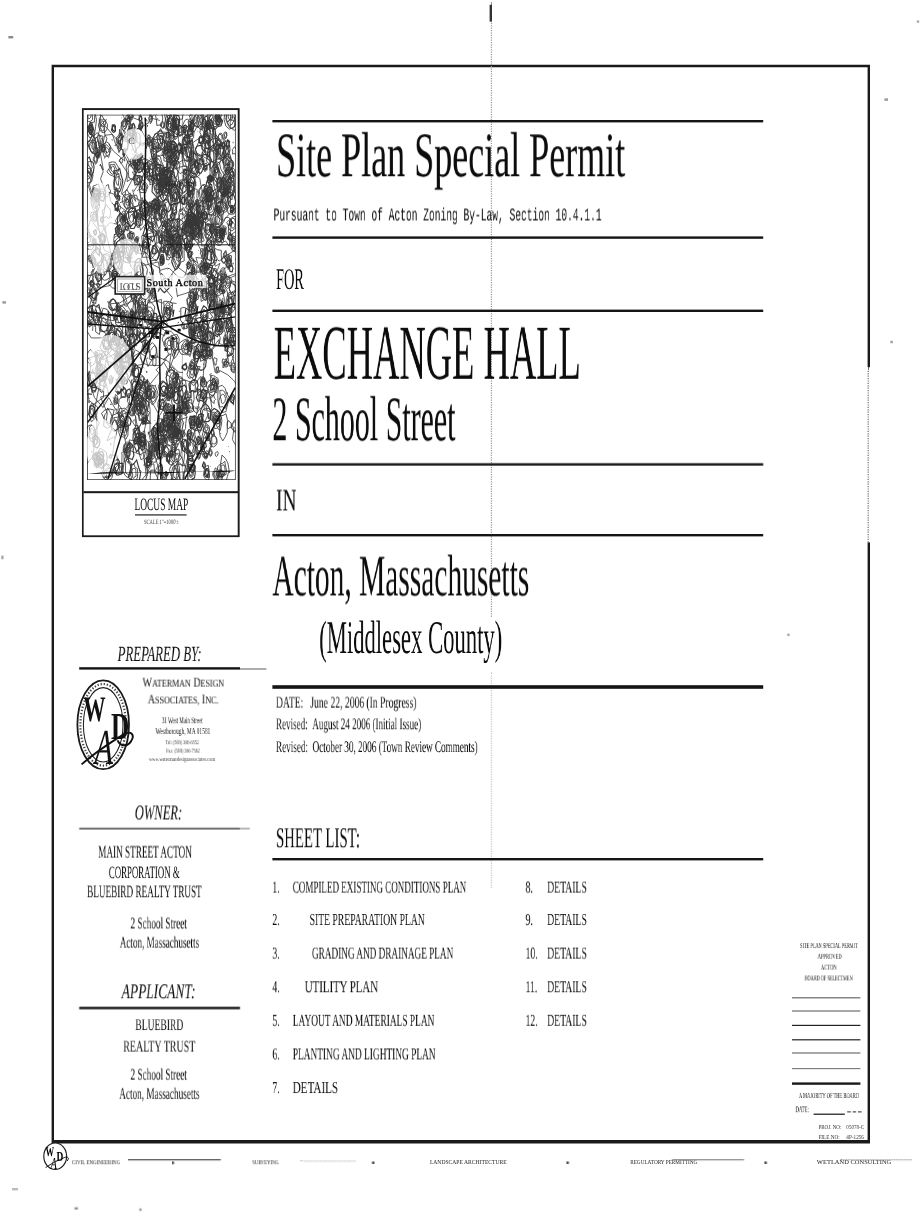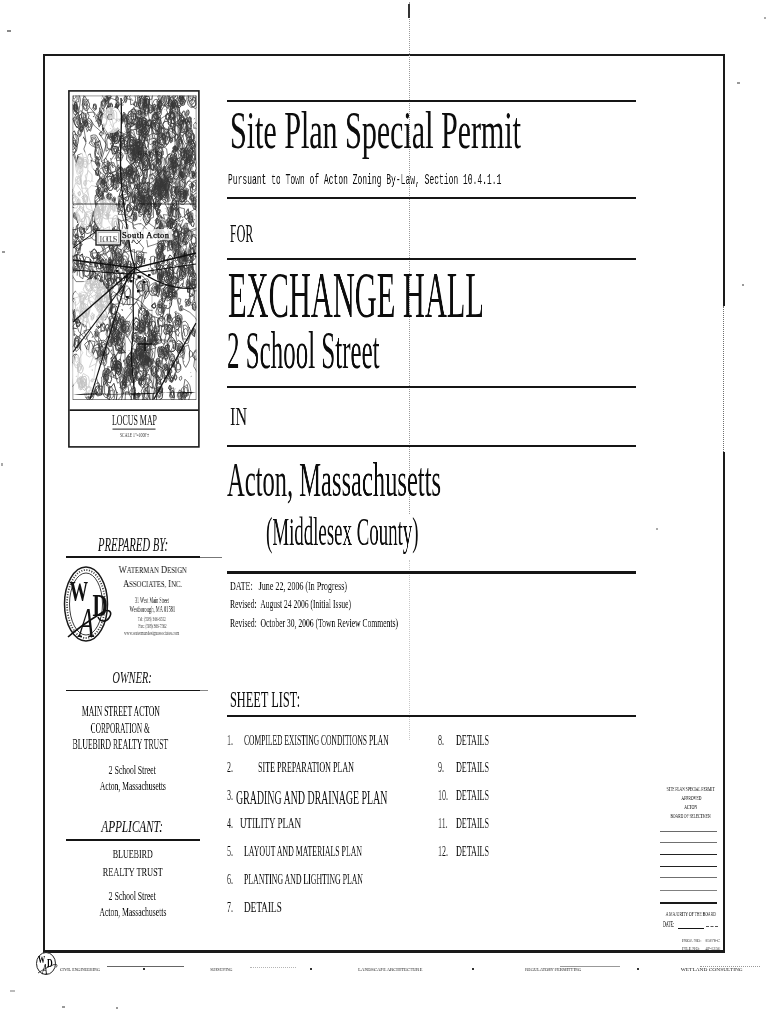--- a/index.html
+++ b/index.html
@@ -144,24 +144,24 @@
 
 <div class="rule" style="left:227px;top:715px;width:409px;height:2px;"></div>
 
 <div class="abs" style="left:227px;top:733.5px;font-size:14px;line-height:1;"><span class="sqz" id="t_li1" style="transform: scaleX(0.57); transform-origin: 0px 0px;">1.</span></div>
 <div class="abs" style="left:244px;top:733.5px;font-size:14px;line-height:1;"><span class="sqz" id="t_lt1" style="transform: scaleX(0.5381); transform-origin: 0px 0px;">COMPILED EXISTING CONDITIONS PLAN</span></div>
 
 <div class="abs" style="left:227px;top:761.4px;font-size:14px;line-height:1;"><span class="sqz" id="t_li2" style="transform: scaleX(0.57); transform-origin: 0px 0px;">2.</span></div>
 <div class="abs" style="left:258px;top:761.4px;font-size:14px;line-height:1;"><span class="sqz" id="t_lt2" style="transform: scaleX(0.5758); transform-origin: 0px 0px;">SITE PREPARATION PLAN</span></div>
 
 <div class="abs" style="left:227px;top:789.3px;font-size:14px;line-height:1;"><span class="sqz" id="t_li3" style="transform: scaleX(0.57); transform-origin: 0px 0px;">3.</span></div>
-<div class="abs" style="left:236px;top:789.3px;font-size:18px;line-height:1;"><span class="sqz" id="t_lt3" style="transform: scaleX(0.5493); transform-origin: 0px 0px;">GRADING AND DRAINAGE PLAN</span></div>
+<div class="abs" style="left:260px;top:789.3px;font-size:14px;line-height:1;"><span class="sqz" id="t_lt3" style="transform: scaleX(0.5493); transform-origin: 0px 0px;">GRADING AND DRAINAGE PLAN</span></div>
 
 <div class="abs" style="left:227px;top:817.2px;font-size:14px;line-height:1;"><span class="sqz" id="t_li4" style="transform: scaleX(0.57); transform-origin: 0px 0px;">4.</span></div>
-<div class="abs" style="left:240px;top:817.2px;font-size:14px;line-height:1;"><span class="sqz" id="t_lt4" style="transform: scaleX(0.6438); transform-origin: 0px 0px;">UTILITY PLAN</span></div>
+<div class="abs" style="left:254px;top:817.2px;font-size:14px;line-height:1;"><span class="sqz" id="t_lt4" style="transform: scaleX(0.6438); transform-origin: 0px 0px;">UTILITY PLAN</span></div>
 
 <div class="abs" style="left:227px;top:845.1px;font-size:14px;line-height:1;"><span class="sqz" id="t_li5" style="transform: scaleX(0.57); transform-origin: 0px 0px;">5.</span></div>
 <div class="abs" style="left:244px;top:845.1px;font-size:14px;line-height:1;"><span class="sqz" id="t_lt5" style="transform: scaleX(0.5587); transform-origin: 0px 0px;">LAYOUT AND MATERIALS PLAN</span></div>
 
 <div class="abs" style="left:227px;top:873.0px;font-size:14px;line-height:1;"><span class="sqz" id="t_li6" style="transform: scaleX(0.57); transform-origin: 0px 0px;">6.</span></div>
 <div class="abs" style="left:244px;top:873.0px;font-size:14px;line-height:1;"><span class="sqz" id="t_lt6" style="transform: scaleX(0.5574); transform-origin: 0px 0px;">PLANTING AND LIGHTING PLAN</span></div>
 
 <div class="abs" style="left:227px;top:900.9px;font-size:14px;line-height:1;"><span class="sqz" id="t_li7" style="transform: scaleX(0.57); transform-origin: 0px 0px;">7.</span></div>
 <div class="abs" style="left:244px;top:900.9px;font-size:14px;line-height:1;"><span class="sqz" id="t_lt7" style="transform: scaleX(0.6591); transform-origin: 0px 0px;">DETAILS</span></div>
 

